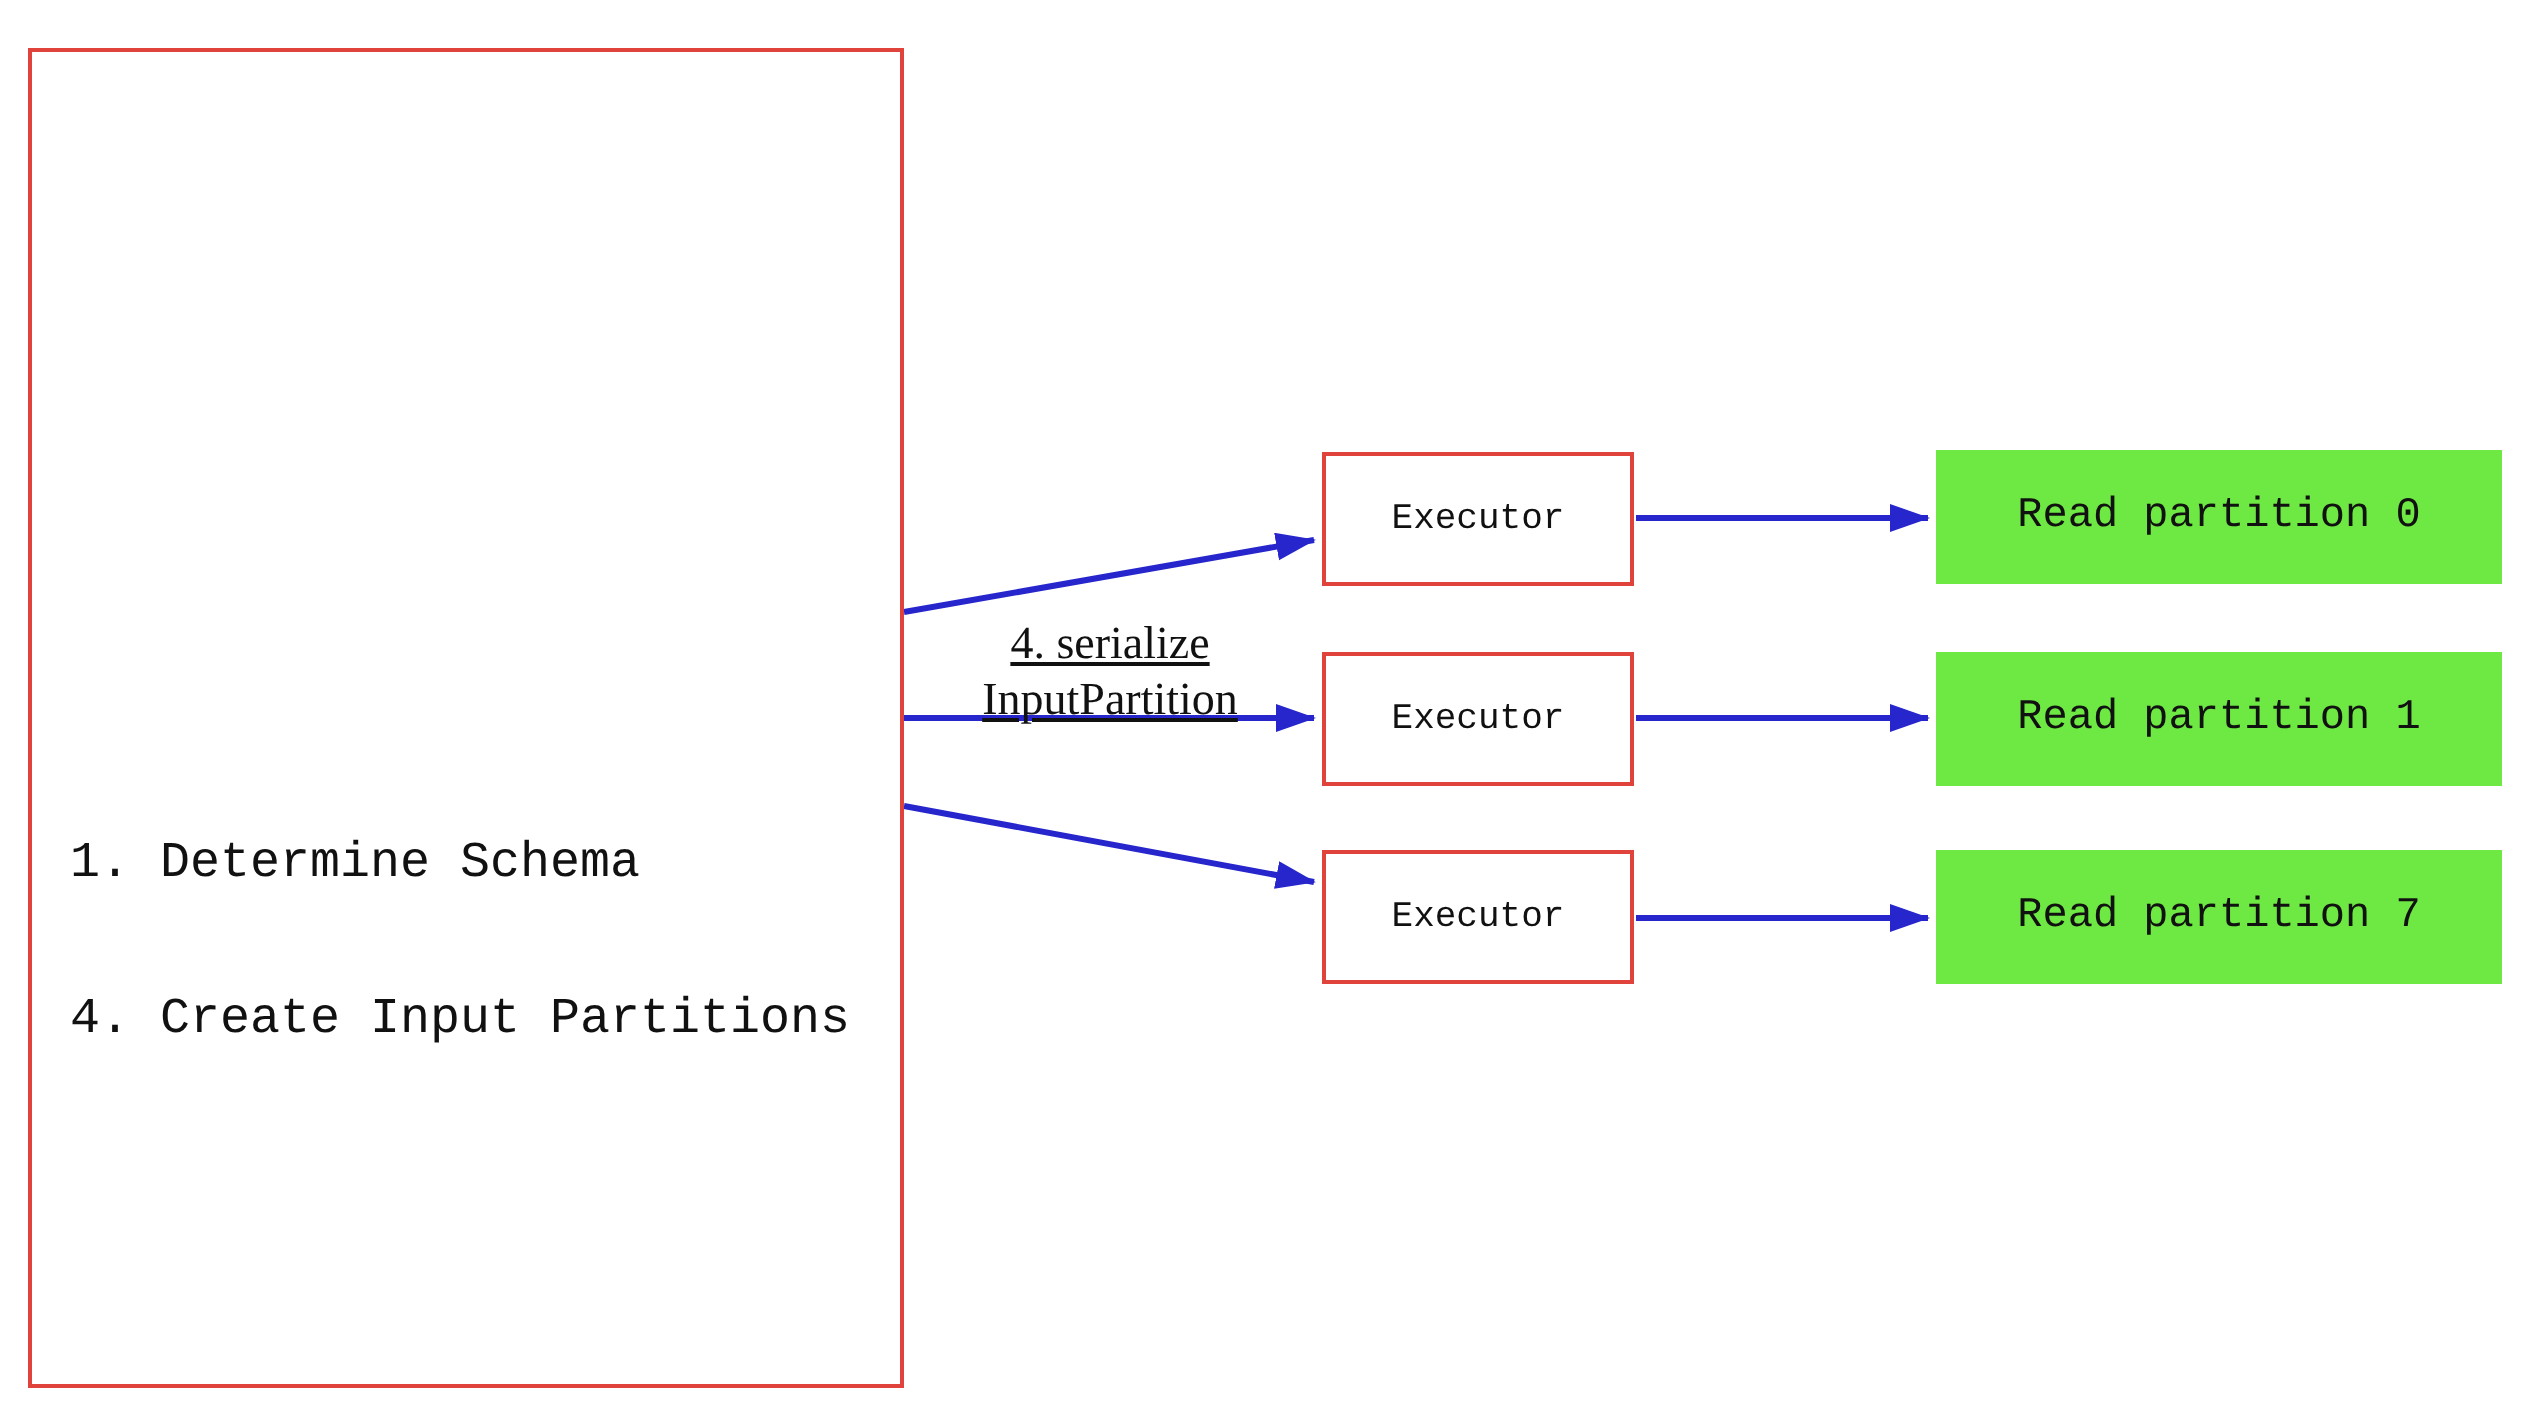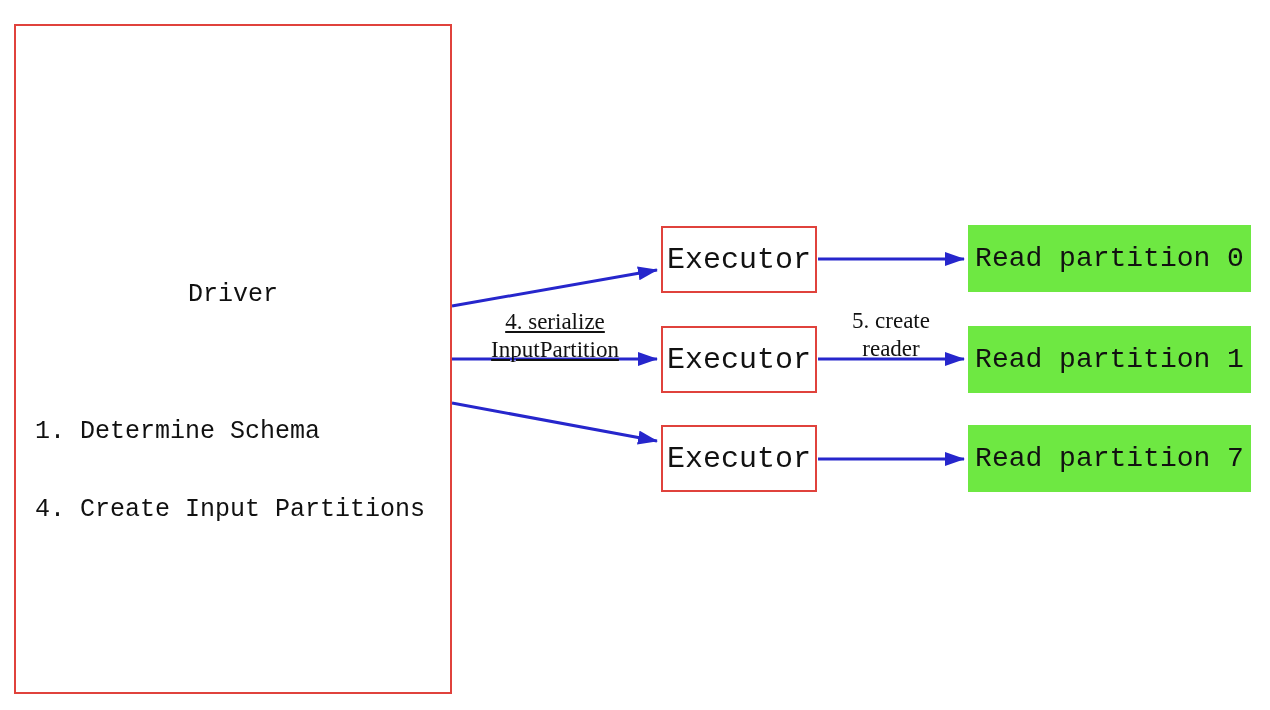--- a/index.html
+++ b/index.html
@@ -32,31 +32,31 @@
   }
   .driver-steps {
     position: absolute; left: 19px; top: 341px;
     font-size: 25px; line-height: 26px; white-space: pre; font-family: Liberation Mono, monospace;
   }
 
   .exec-box {
     position: absolute; left: 661px; width: 156px; height: 67px;
     border: 2px solid var(--red); background: #ffffff;
     display: flex; align-items: center; justify-content: center;
-    font-size: 30px;
+    font-size: 18px;
   }
   .exec-1 { top: 226px; }
   .exec-2 { top: 326px; }
   .exec-3 { top: 425px; }
 
   .part-box {
     position: absolute; left: 968px; width: 283px; height: 67px;
     background: var(--green);
     display: flex; align-items: center; justify-content: center;
-    font-size: 28px; white-space: pre;
+    font-size: 21px; white-space: pre;
   }
   .part-1 { top: 225px; }
   .part-2 { top: 326px; text-align: right; }
   .part-3 { top: 425px; }
 
   .edge-label {
     position: absolute; transform: translateX(-50%);
     text-align: center;
     font-family: "Liberation Serif", "DejaVu Serif", serif;
     font-size: 23px; line-height: 28px; color: var(--ink);
@@ -78,21 +78,20 @@
     </defs>
     <line x1="452" y1="306" x2="657" y2="270" marker-end="url(#arrowhead)"></line>
     <line x1="452" y1="359" x2="657" y2="359" marker-end="url(#arrowhead)"></line>
     <line x1="452" y1="403" x2="657" y2="441" marker-end="url(#arrowhead)"></line>
     <line x1="818" y1="259" x2="964" y2="259" marker-end="url(#arrowhead)"></line>
     <line x1="818" y1="359" x2="964" y2="359" marker-end="url(#arrowhead)"></line>
     <line x1="818" y1="459" x2="964" y2="459" marker-end="url(#arrowhead)"></line>
   </svg>
 
   <div class="driver-box">
-    <div class="driver-title">Driver</div>
     <div class="driver-steps">
       <div>1. Determine Schema</div>
       <div>4. Create Input Partitions</div>
     </div>
   </div>
 
   <div class="exec-box exec-1">
     <span>Executor</span>
   </div>
   <div class="exec-box exec-2">
@@ -110,18 +109,14 @@
   </div>
   <div class="part-box part-3">
     <span>Read partition 7</span>
   </div>
 
   <div class="edge-label label-serialize">
     <div>4. serialize</div>
     <div>InputPartition</div>
   </div>
 
-  <div class="edge-label label-reader">
-    <div>5. create</div>
-    <div>reader</div>
-  </div>
 
 </div>
 
 </body></html>

